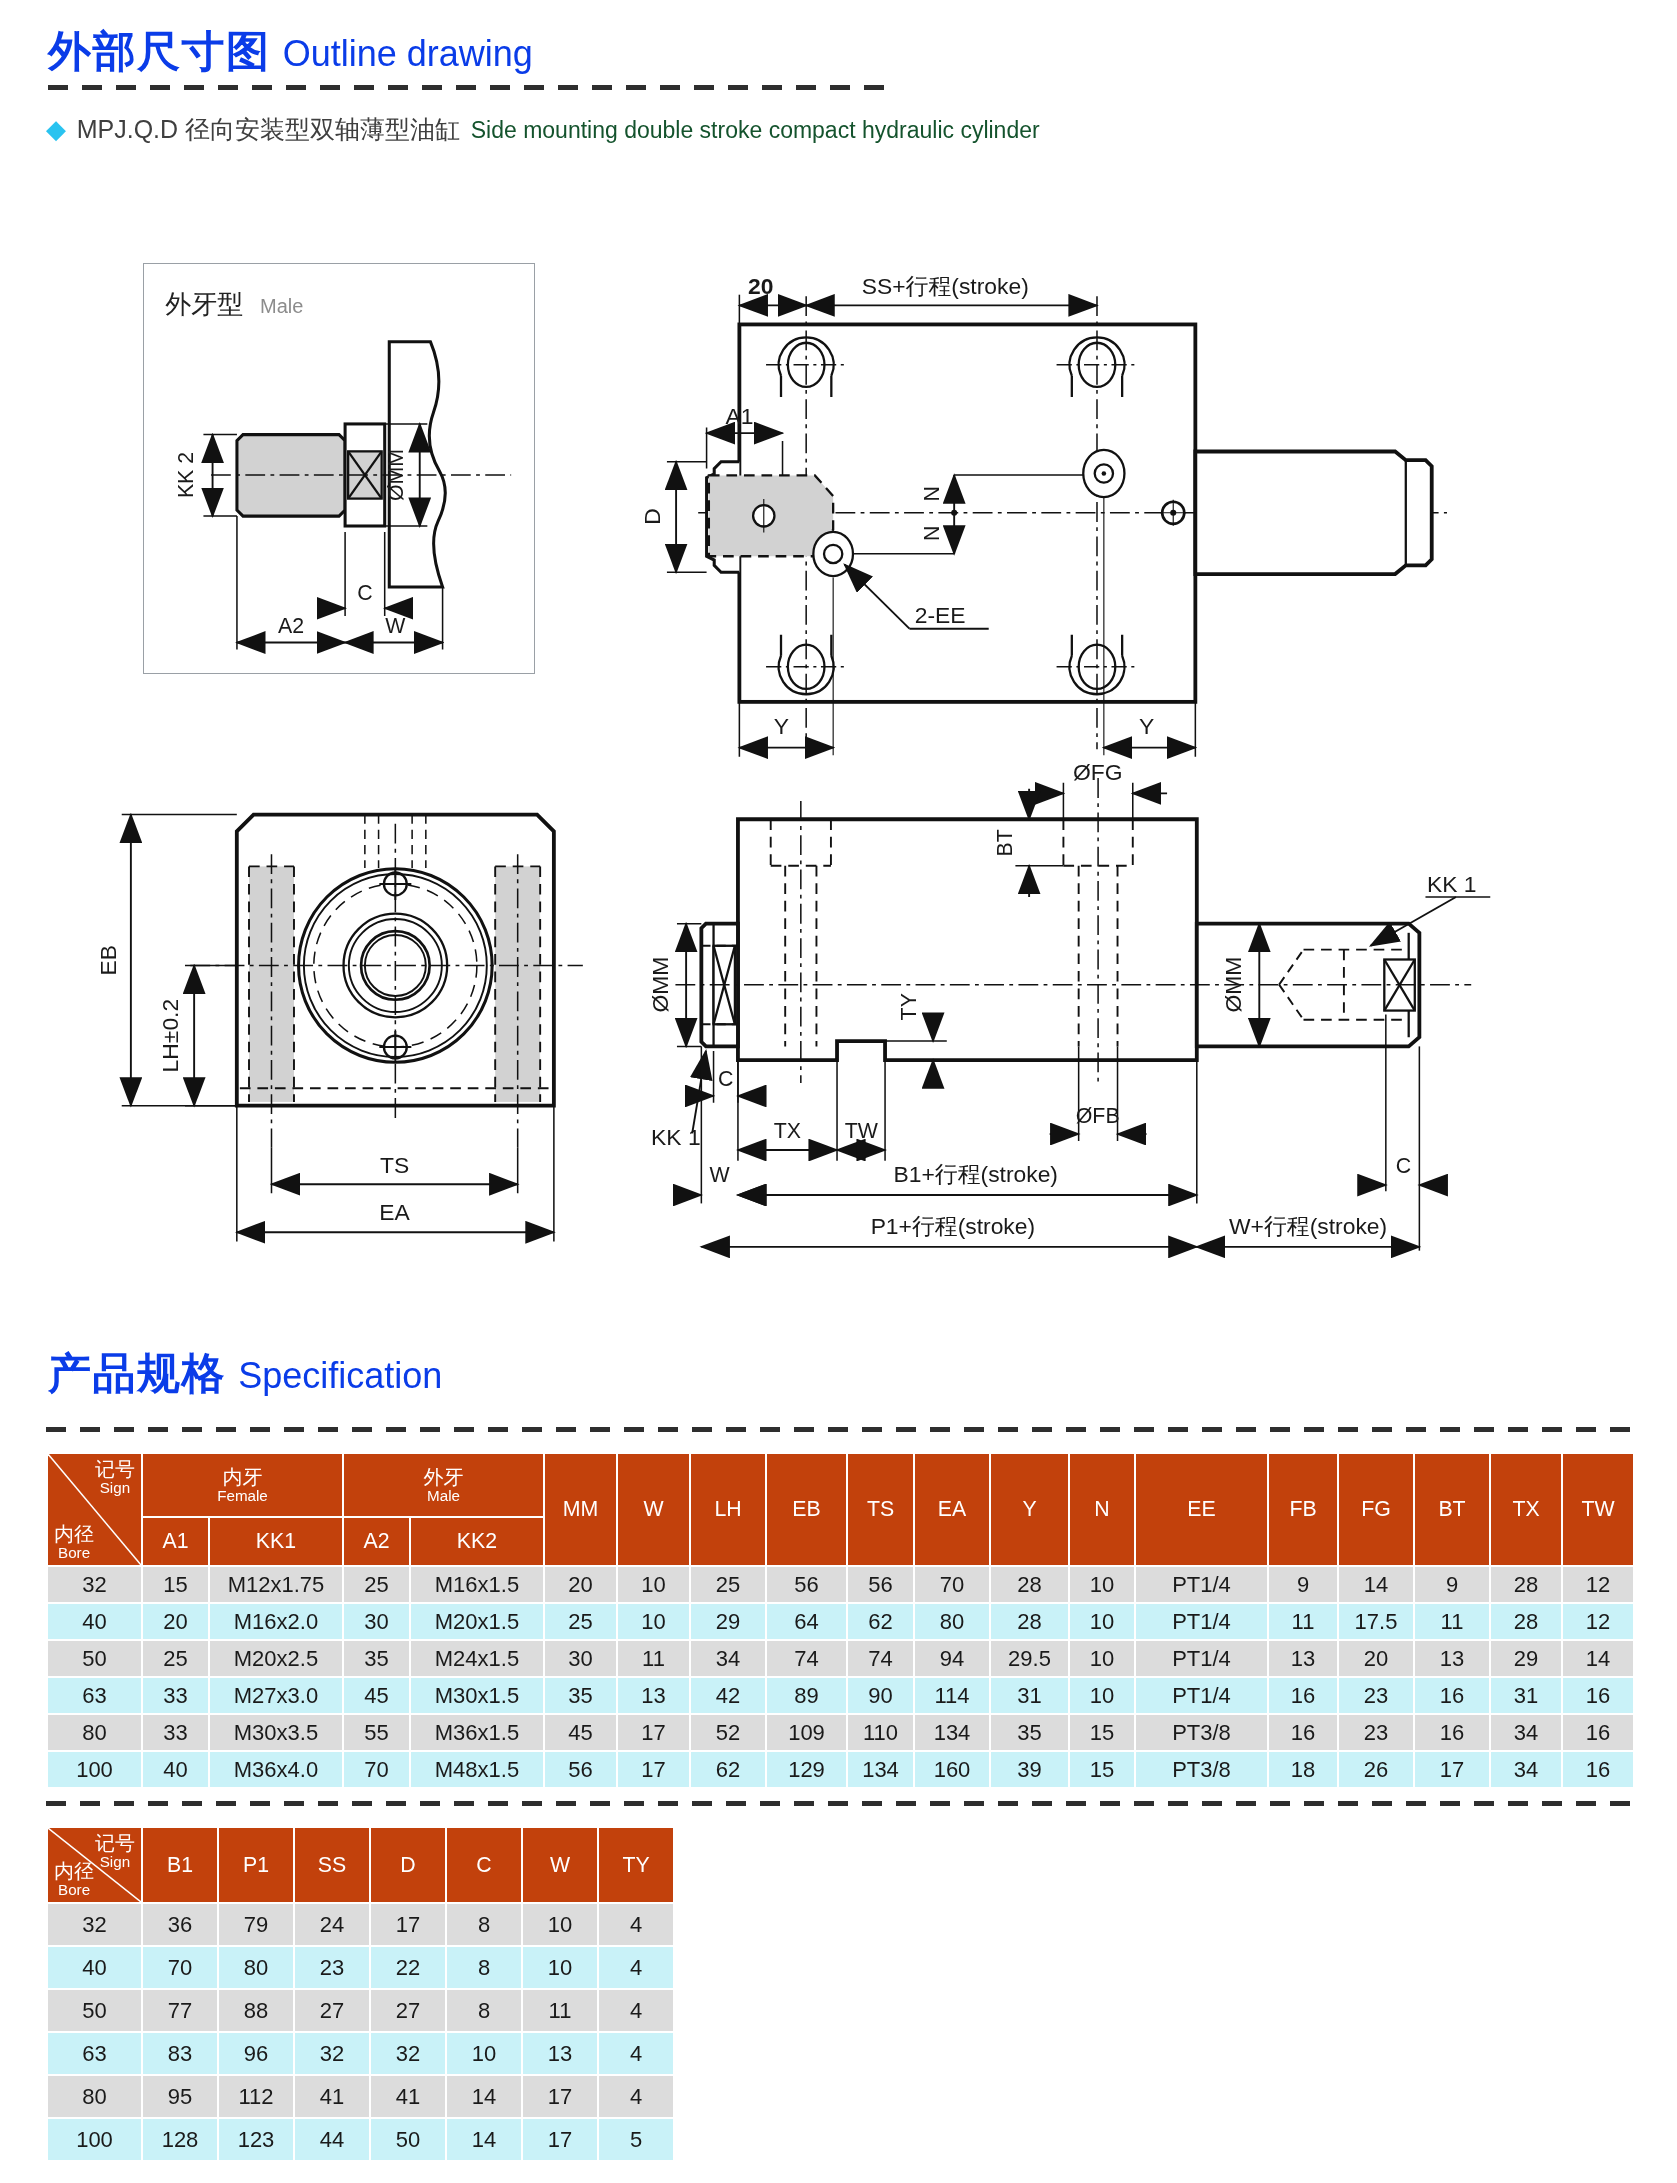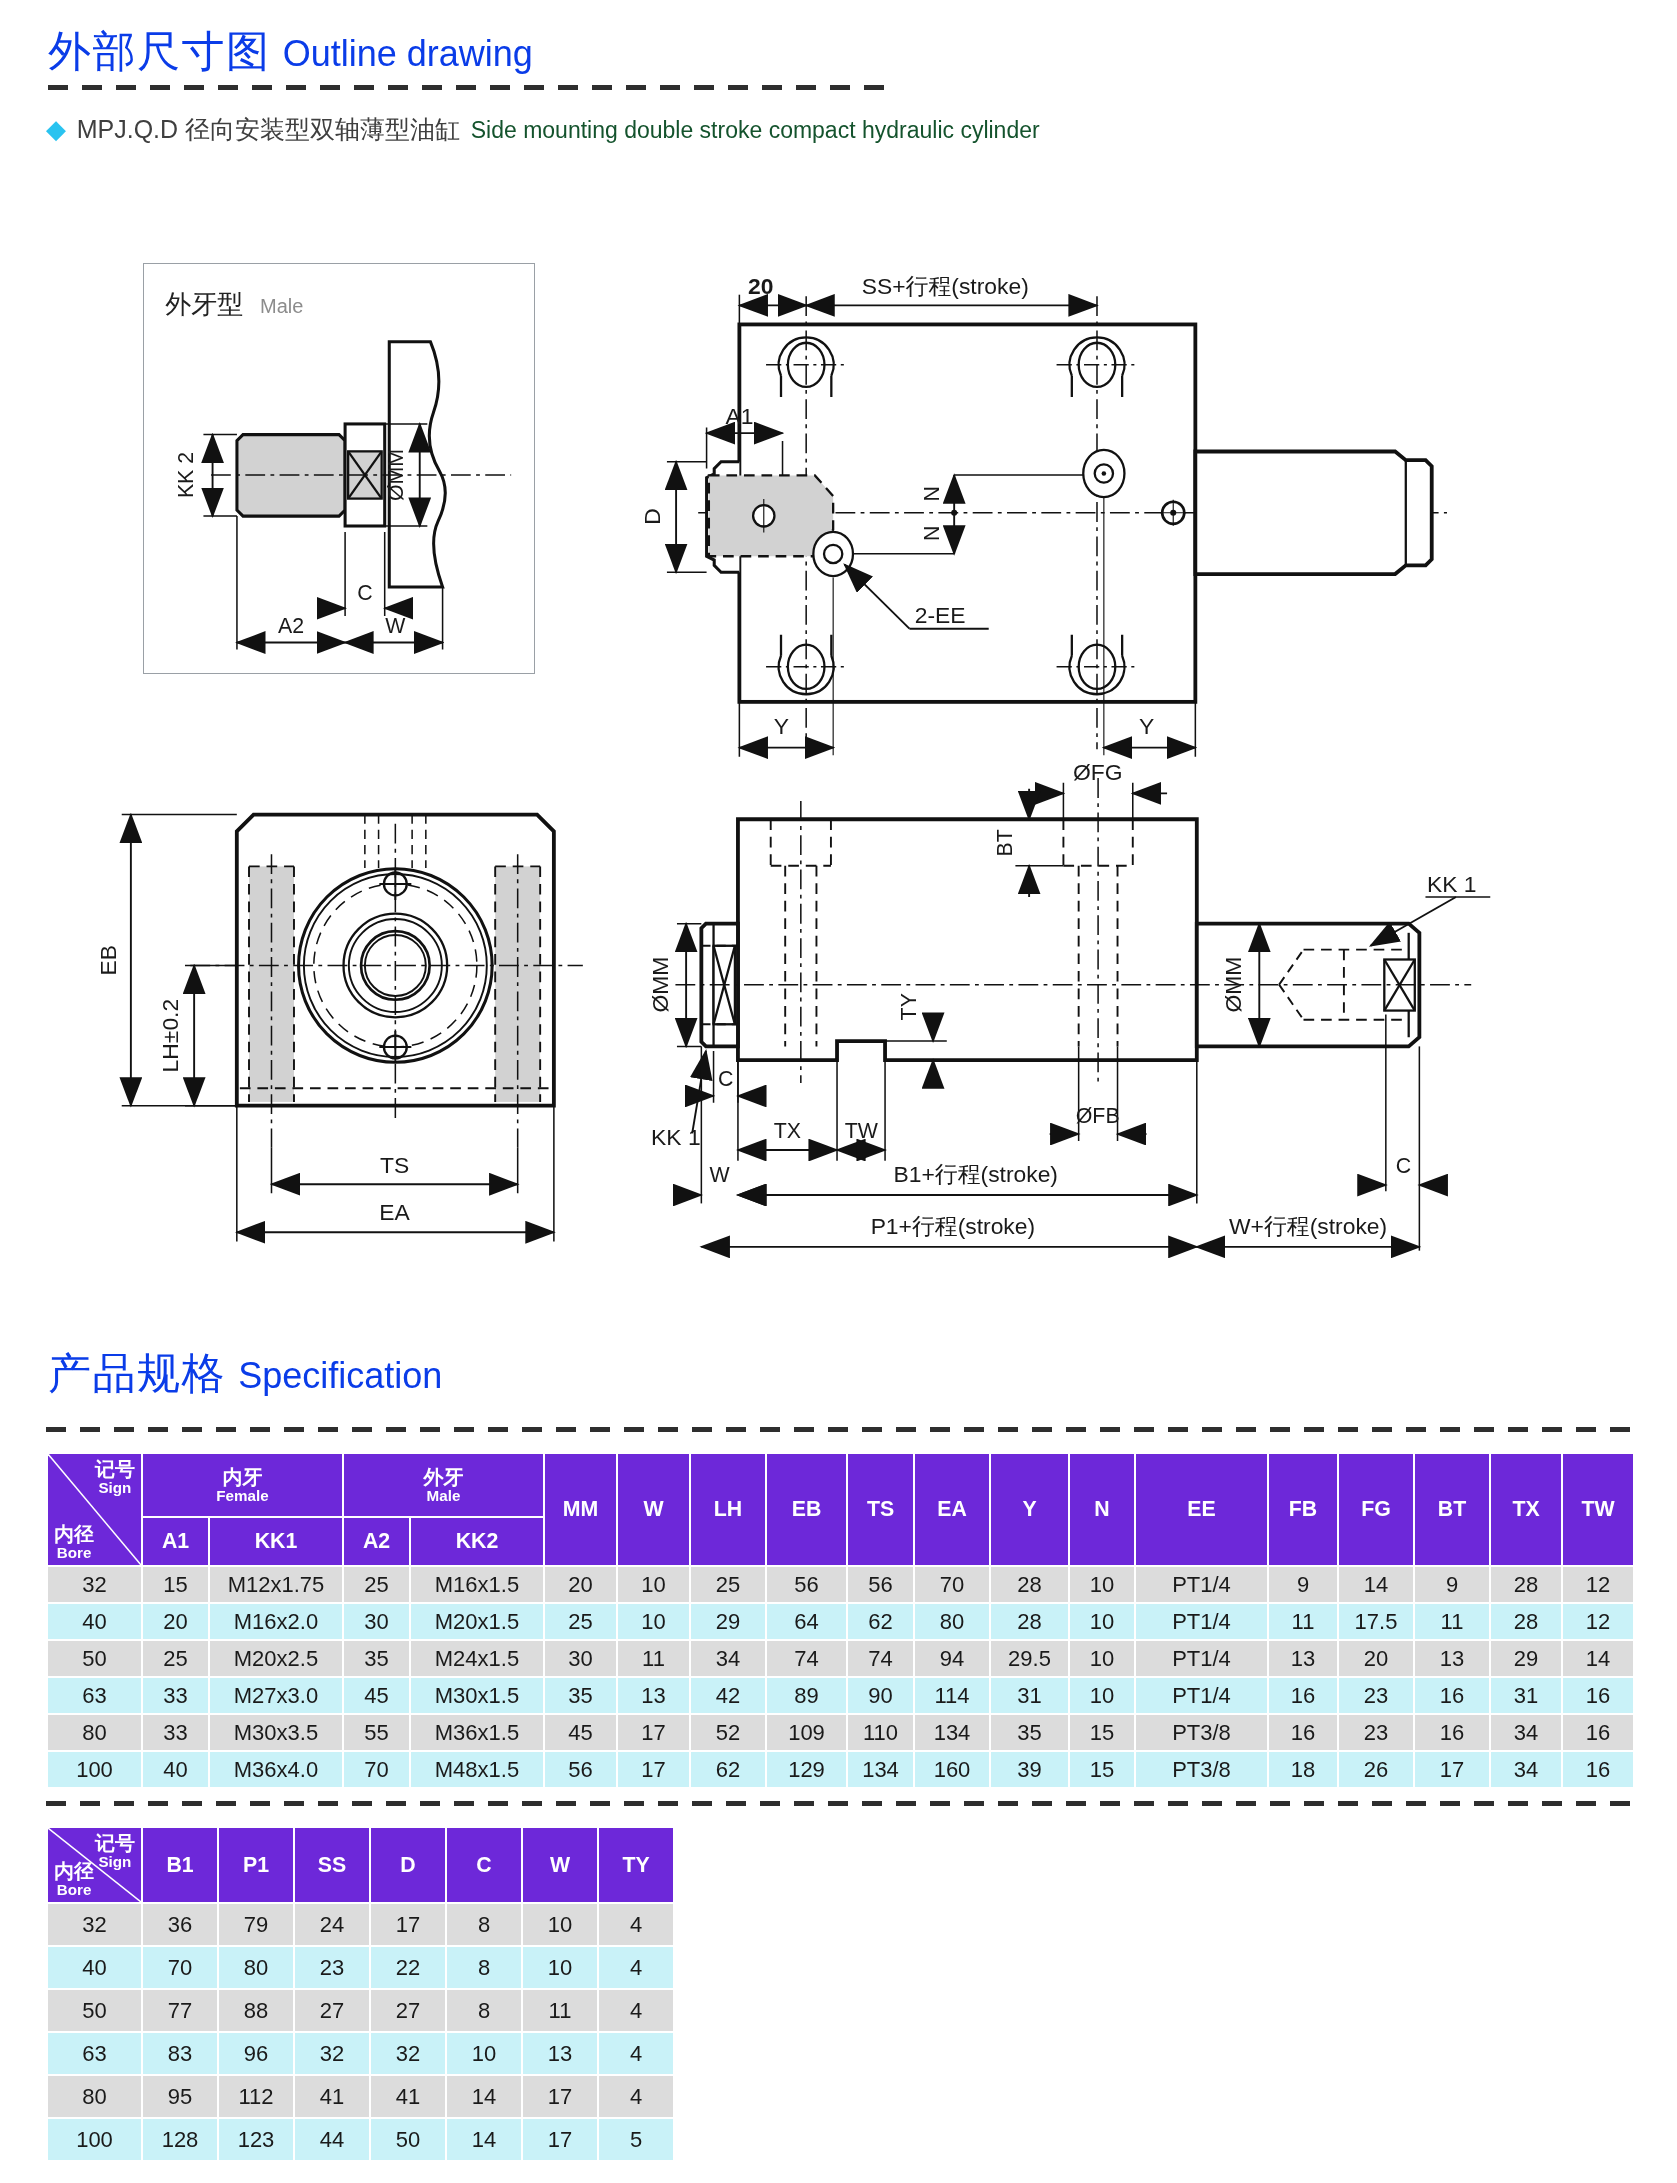--- a/index.html
+++ b/index.html
@@ -1,40 +1,40 @@
 <!DOCTYPE html>
 <html style="font-size:12.2px"><head>
 <meta charset="utf-8">
 <style>
   html,body{margin:0;padding:0;}
   body{width:1677px;height:2183px;background:#ffffff;position:relative;
        font-family:"Liberation Sans",sans-serif;color:#111;}
   .abs{position:absolute;}
   
   .h-row{display:flex;align-items:baseline;gap:12.2px;}
-  .h-zh{font-size:43px;font-weight:normal;color:#0a3ce8;letter-spacing:1.5px;}
+  .h-zh{font-size:43px;font-weight:bold;color:#0a3ce8;letter-spacing:1.5px;}
   .h-en{font-size:36px;font-weight:normal;color:#0a3ce8;}
   .dashes{height:4.6px;background:repeating-linear-gradient(90deg,#2e2e2e 0 20px,transparent 20px 34px);}
   .bullet-row{display:flex;align-items:baseline;gap:10.7px;}
   .bullet{font-size:26px;color:#29c3f0;}
   .prod-zh{font-size:25px;color:#3f3f3f;}
   .prod-en{font-size:23px;color:#14532d;}
   
   .malebox{left:143px;top:263px;width:390px;height:409px;border:1.5px solid #9aa0a6;}
   .mb-zh{left:21.3px;top:23px;font-size:26px;color:#222;}
   .mb-en{left:116px;top:30.5px;font-size:20px;color:#8c8c8c;}
   
   svg text{fill:#1a1a1a;font-family:"Liberation Sans",sans-serif;}
   .dl{font-size:30px;}
   .dls{font-size:28px;}
   
   table{border-collapse:collapse;table-layout:fixed;}
   .spec-t{position:absolute;left:46px;}
   .spec-t th,.spec-t td{border:2.3px solid #ffffff;padding:0;text-align:center;vertical-align:middle;overflow:hidden;}
-  .hb{background:#6d28d9;color:#ffffff;font-weight:bold;}
+  .hb{background:#c2410c;color:#ffffff;font-weight:normal;}
   .gzh{font-size:20px;line-height:21.3px;display:block;}
   .gen{font-size:15.2px;line-height:15.2px;display:block;}
   .colhead{font-size:21.3px;}
   .r-gray td{background:#dcdcdc;}
   .r-cyan td{background:#c9f2f8;}
   .spec-t td{font-size:22px;color:#1a1a1a;}
   .corner{position:relative;}
   .corner svg{position:absolute;left:0;top:0;width:100%;height:100%;}
   .c-sign{position:absolute;right:6.1px;top:4.6px;text-align:center;}
   .c-bore{position:absolute;left:6.1px;bottom:4.6px;text-align:center;}

